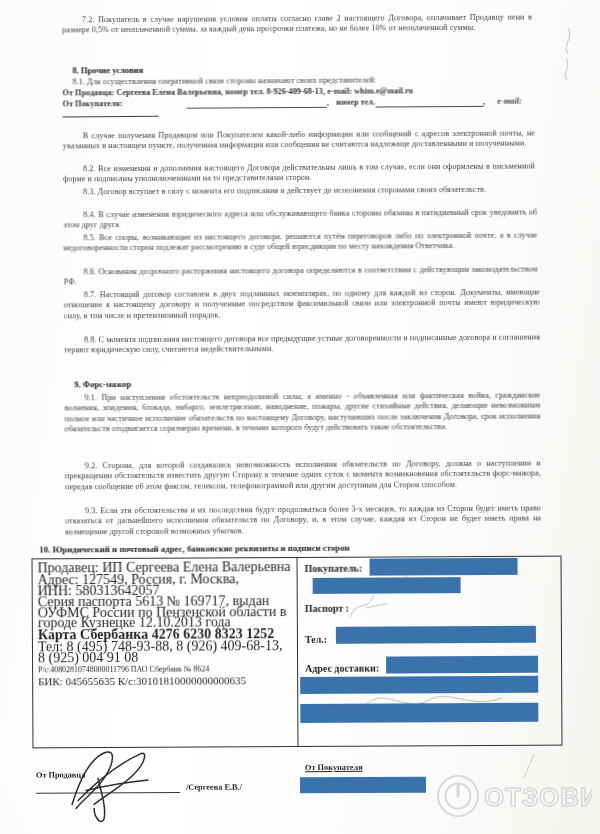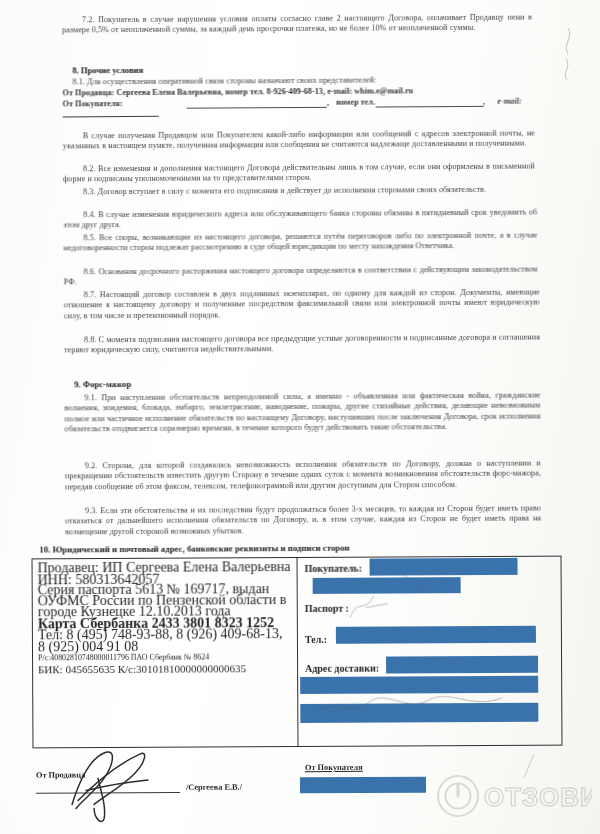--- a/index.html
+++ b/index.html
@@ -230,23 +230,24 @@
     <div class="heading" style="left:38px; top:543px; font-size:8.8px;">
       <span>10. Юридический и почтовый адрес, банковские реквизиты и подписи сторон</span>
     </div>
 
   </div>
 
   <div id="requisites">
 
     <div class="req-col left">
       <div class="req-line"><span>Продавец: ИП Сергеева Елена Валерьевна</span></div>
+      <div class="req-line"><span>Адрес: 127549, Россия, г. Москва,</span></div>
       <div class="req-line"><span>ИНН: 580313642057</span></div>
       <div class="req-line wrap" style="font-weight:normal;"><span>Серия паспорта 5613 № 169717, выдан ОУФМС России по Пензенской области в городе Кузнецке 12.10.2013 года</span></div>
-      <div class="req-line" style="font-weight:bold;"><span>Карта Сбербанка 2433 3801 8323 1252</span></div>
+      <div class="req-line" style="font-weight:bold;"><span>Карта Сбербанка 4276 6230 8323 1252</span></div>
       <div class="req-line"><span>Тел: 8 (495) 748-93-88, 8 (926) 409-68-13,</span></div>
       <div class="req-line"><span>8 (925) 004 91 08</span></div>
       <div class="req-line" style="font-size:7.9px;"><span>Р/с:40802810748000011796  ПАО Сбербанк № 8624</span></div>
       <div class="req-line" style="font-size:11px;"><span>БИК: 045655635  К/с:30101810000000000635</span></div>
     </div>
 
     <div class="req-col right">
 
       <div class="buyer-line" style="left:7px; top:5px;">
         <span>Покупатель:</span>

